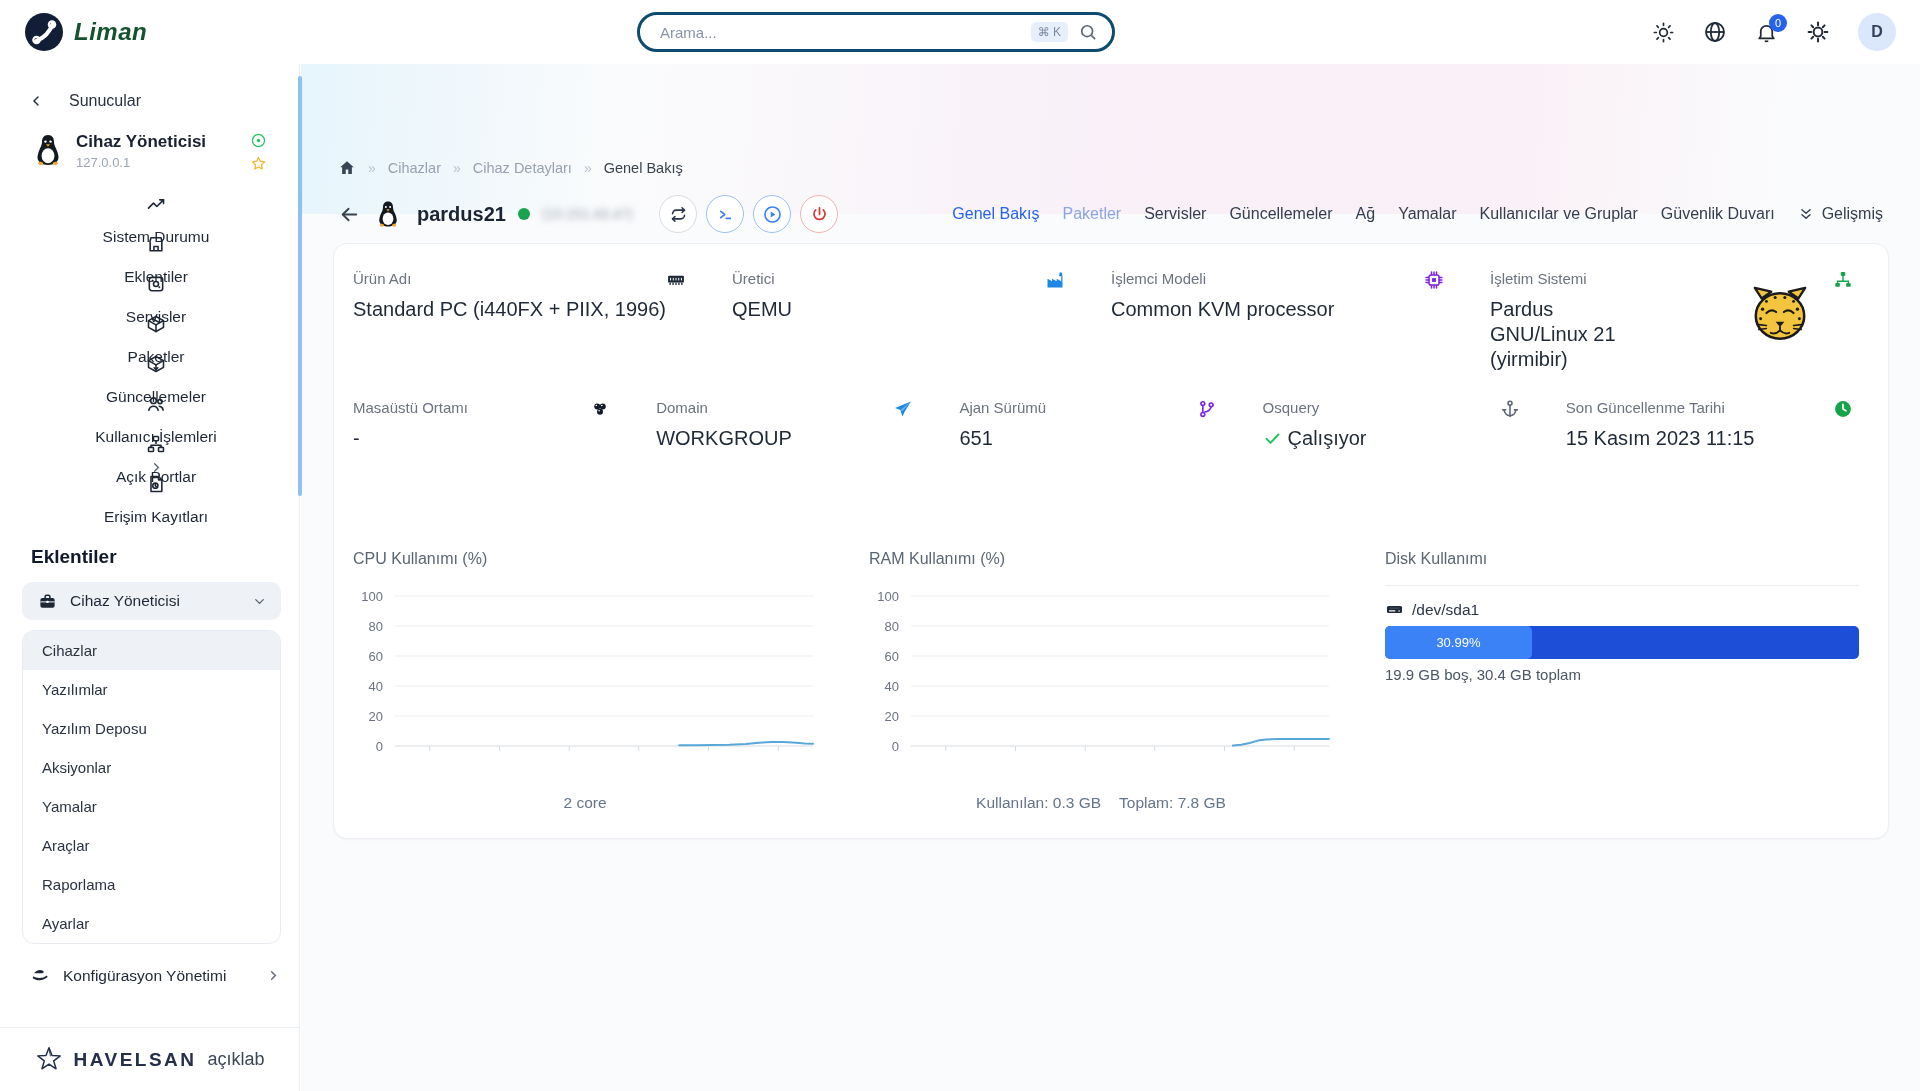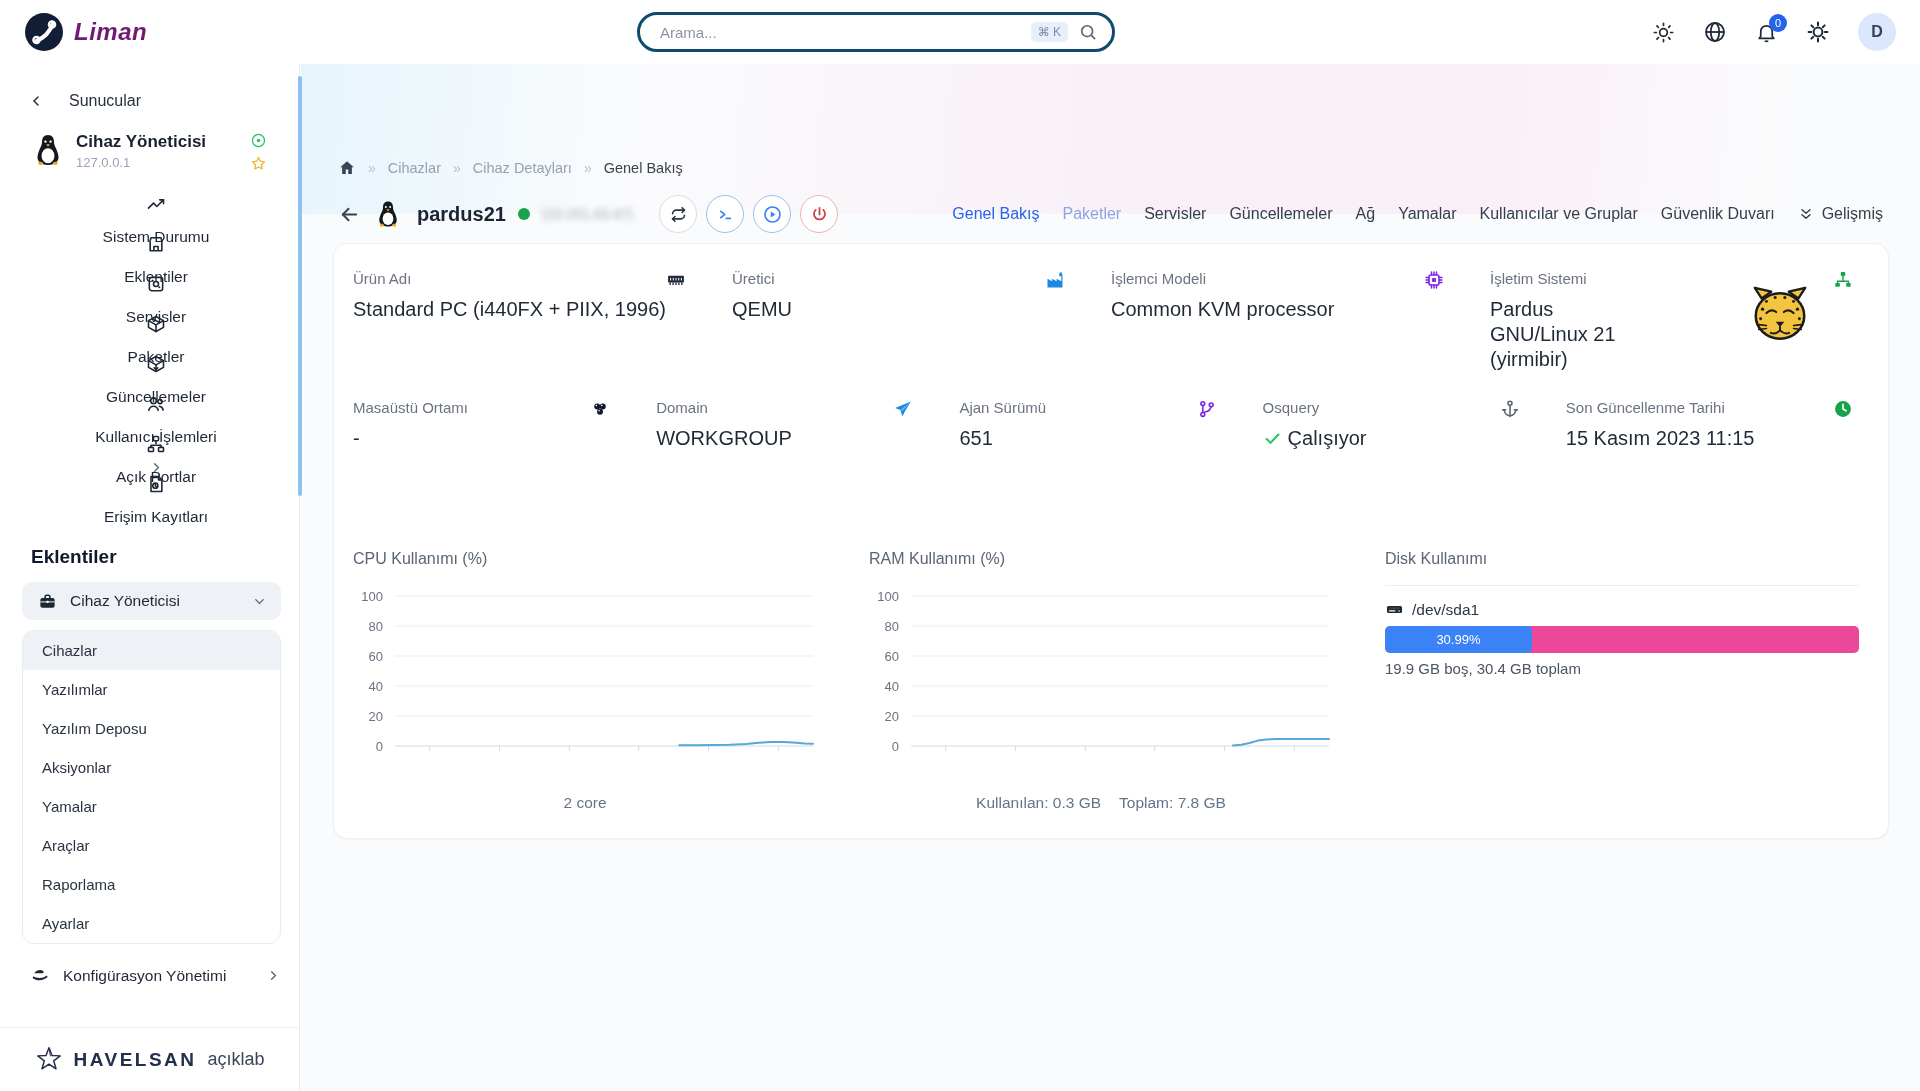--- a/index.html
+++ b/index.html
@@ -3,21 +3,21 @@
 <meta charset="utf-8">
 <style>
   * { margin:0; padding:0; box-sizing:border-box; }
   html,body { width:1920px; height:1091px; font-family:"Liberation Sans", sans-serif; background:#fff; overflow:hidden; }
   .icon { display:inline-flex; align-items:center; justify-content:center; flex:0 0 auto; }
   svg { display:block; }
 
   
   .topbar { position:absolute; left:0; top:0; width:1920px; height:64px; background:#fff; display:flex; align-items:center; z-index:5; }
   .brand { display:flex; align-items:center; gap:10px; margin-left:24px; width:270px; }
-  .brand-text { font-size:24px; font-weight:700; font-style:italic; color:#701a75; letter-spacing:.5px; }
+  .brand-text { font-size:24px; font-weight:700; font-style:italic; color:#14532d; letter-spacing:.5px; }
   .search-wrap { position:absolute; left:637px; top:12px; width:478px; height:40px; border:3px solid #0c4a6e; border-radius:20px; background:#fff; display:flex; align-items:center; padding:0 14px 0 20px; }
   .search-input { flex:1; border:none; outline:none; font-size:15px; color:#334155; background:transparent; font-family:"Liberation Sans", sans-serif; }
   .search-input::placeholder { color:#8a94a6; }
   .kbd-badge { background:#e8effc; color:#7c8aa5; font-size:12px; border-radius:5px; padding:3px 7px; margin-right:10px; white-space:nowrap; }
   .top-actions { position:absolute; right:24px; top:0; height:64px; display:flex; align-items:center; gap:28px; }
   .top-icon-btn { position:relative; color:#1f2937; cursor:pointer; }
   .bell-badge { position:absolute; top:-7px; right:-9px; background:#2563eb; color:#fff; font-size:11px; min-width:18px; height:18px; border-radius:9px; display:flex; align-items:center; justify-content:center; padding:0 4px; }
   .avatar { width:38px; height:38px; border-radius:50%; background:#dbe7fb; color:#33415c; font-size:16px; font-weight:600; display:flex; align-items:center; justify-content:center; }
 
   
@@ -82,21 +82,21 @@
   .ok-value { display:flex; align-items:center; gap:6px; }
 
   .charts-row { position:absolute; left:19px; right:29px; top:306px; display:flex; justify-content:space-between; }
   .chart-panel { width:464px; }
   .disk-panel { width:474px; }
   .chart-title { font-size:16px; color:#5b6674; }
   .chart-caption { text-align:center; font-size:15.5px; color:#64748b; margin-top:22px; display:flex; justify-content:center; gap:18px; }
   .chart-svg { margin-top:14px; }
   .disk-divider { border:none; border-top:1px solid #eceef1; margin-top:17px; }
   .disk-dev { display:flex; align-items:center; gap:8px; margin-top:14px; font-size:15.5px; color:#2c3648; }
-  .disk-bar { margin-top:7px; height:27px; background:#ec4899; border-radius:5px; overflow:hidden; }
+  .disk-bar { margin-top:7px; height:33px; background:#1d4ed8; border-radius:5px; overflow:hidden; }
   .disk-fill { height:100%; background:#3b82f6; border-radius:5px; display:flex; align-items:center; justify-content:center; color:#fff; font-size:13px; }
   .disk-caption { margin-top:7px; font-size:15px; color:#4b5563; }
 </style>
 </head>
 <body>
 
 <header class="topbar">
   <div class="brand">
     <span class="icon">
       <svg width="40" height="40" viewBox="0 0 40 40">

